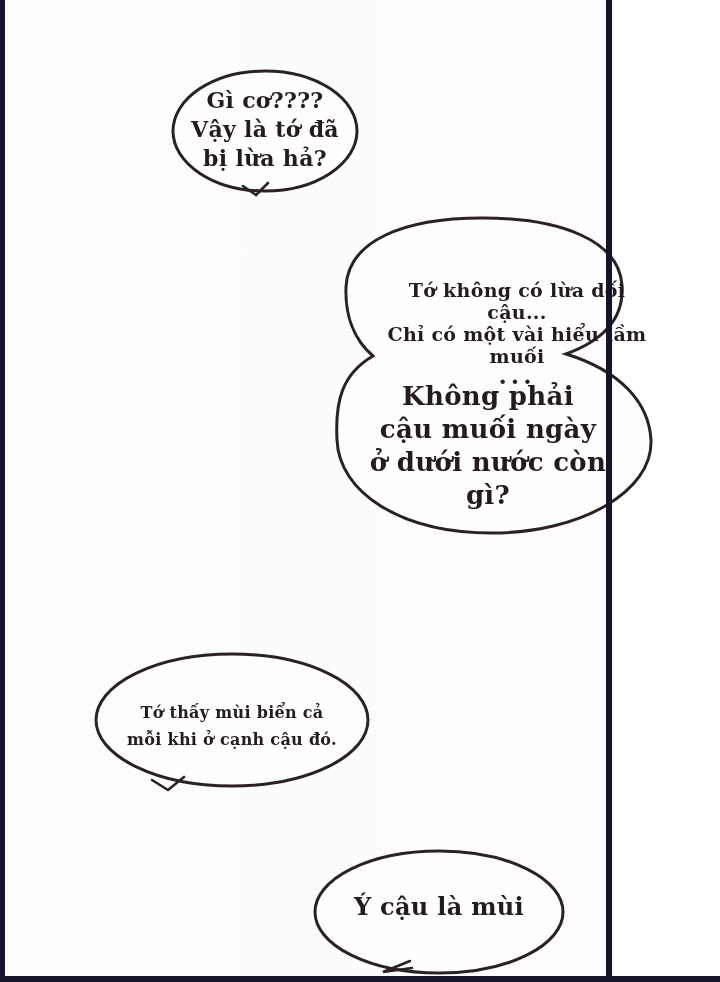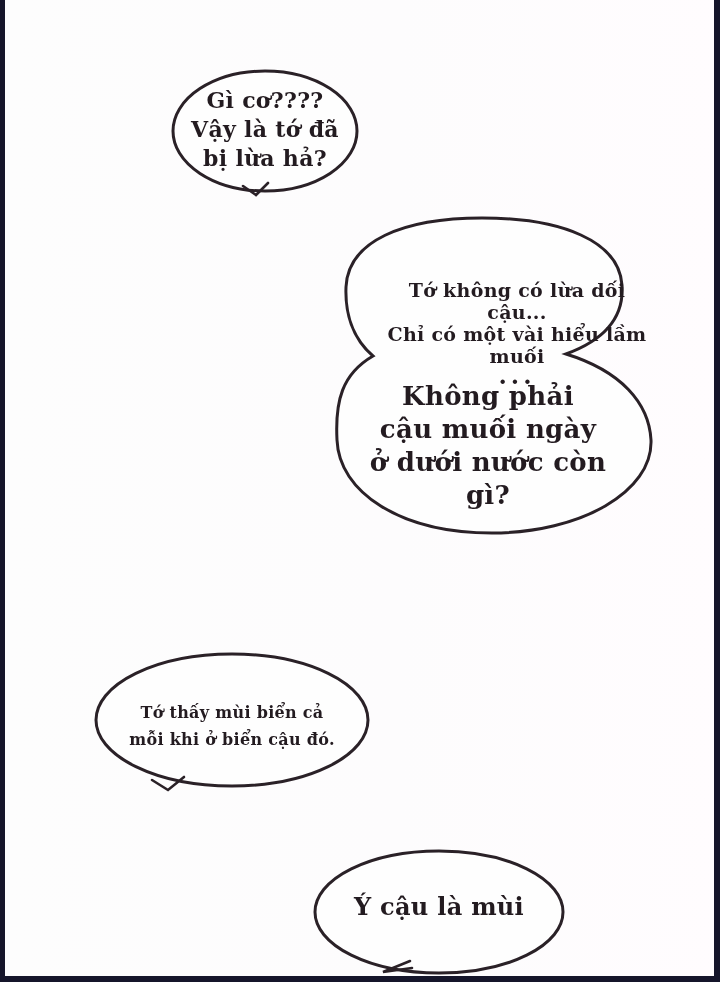--- a/index.html
+++ b/index.html
@@ -4,21 +4,21 @@
 <style>
   html, body {
     margin: 0;
     padding: 0;
     width: 720px;
     height: 982px;
     overflow: hidden;
   }
   .page {
     position: relative;
-    width: 720px;
+    width: 612px;
     height: 982px;
     background: linear-gradient(90deg, #fdfdfd 0%, #fdfcfd 55%, #fffcfe 100%);
     font-family: "DejaVu Serif", "Liberation Serif", serif;
   }
   .frame-bar {
     position: absolute;
     background: var(--frame, #15152a);
   }
   .frame-left   { left: 0; top: 0; width: 5px; height: 982px; }
   .frame-right  { right: 0; top: 0; width: 6px; height: 982px; }
@@ -107,21 +107,21 @@
   </div>
 
   <div class="bubble-text b2b-text">
     <span class="line">Không phải</span>
     <span class="line">cậu muối ngày</span>
     <span class="line">ở dưới nước còn gì?</span>
   </div>
 
   <div class="bubble-text b3-text">
     <span class="line">Tớ thấy mùi biển cả</span>
-    <span class="line">mỗi khi ở biển cậu đó.</span>
+    <span class="line">mỗi khi ở cạnh cậu đó.</span>
   </div>
 
   <div class="bubble-text b4-text">
     <span class="line">Ý cậu là mùi</span>
   </div>
 
   <div class="frame-bar frame-left"></div>
   <div class="frame-bar frame-right"></div>
   <div class="frame-bar frame-bottom"></div>
 

